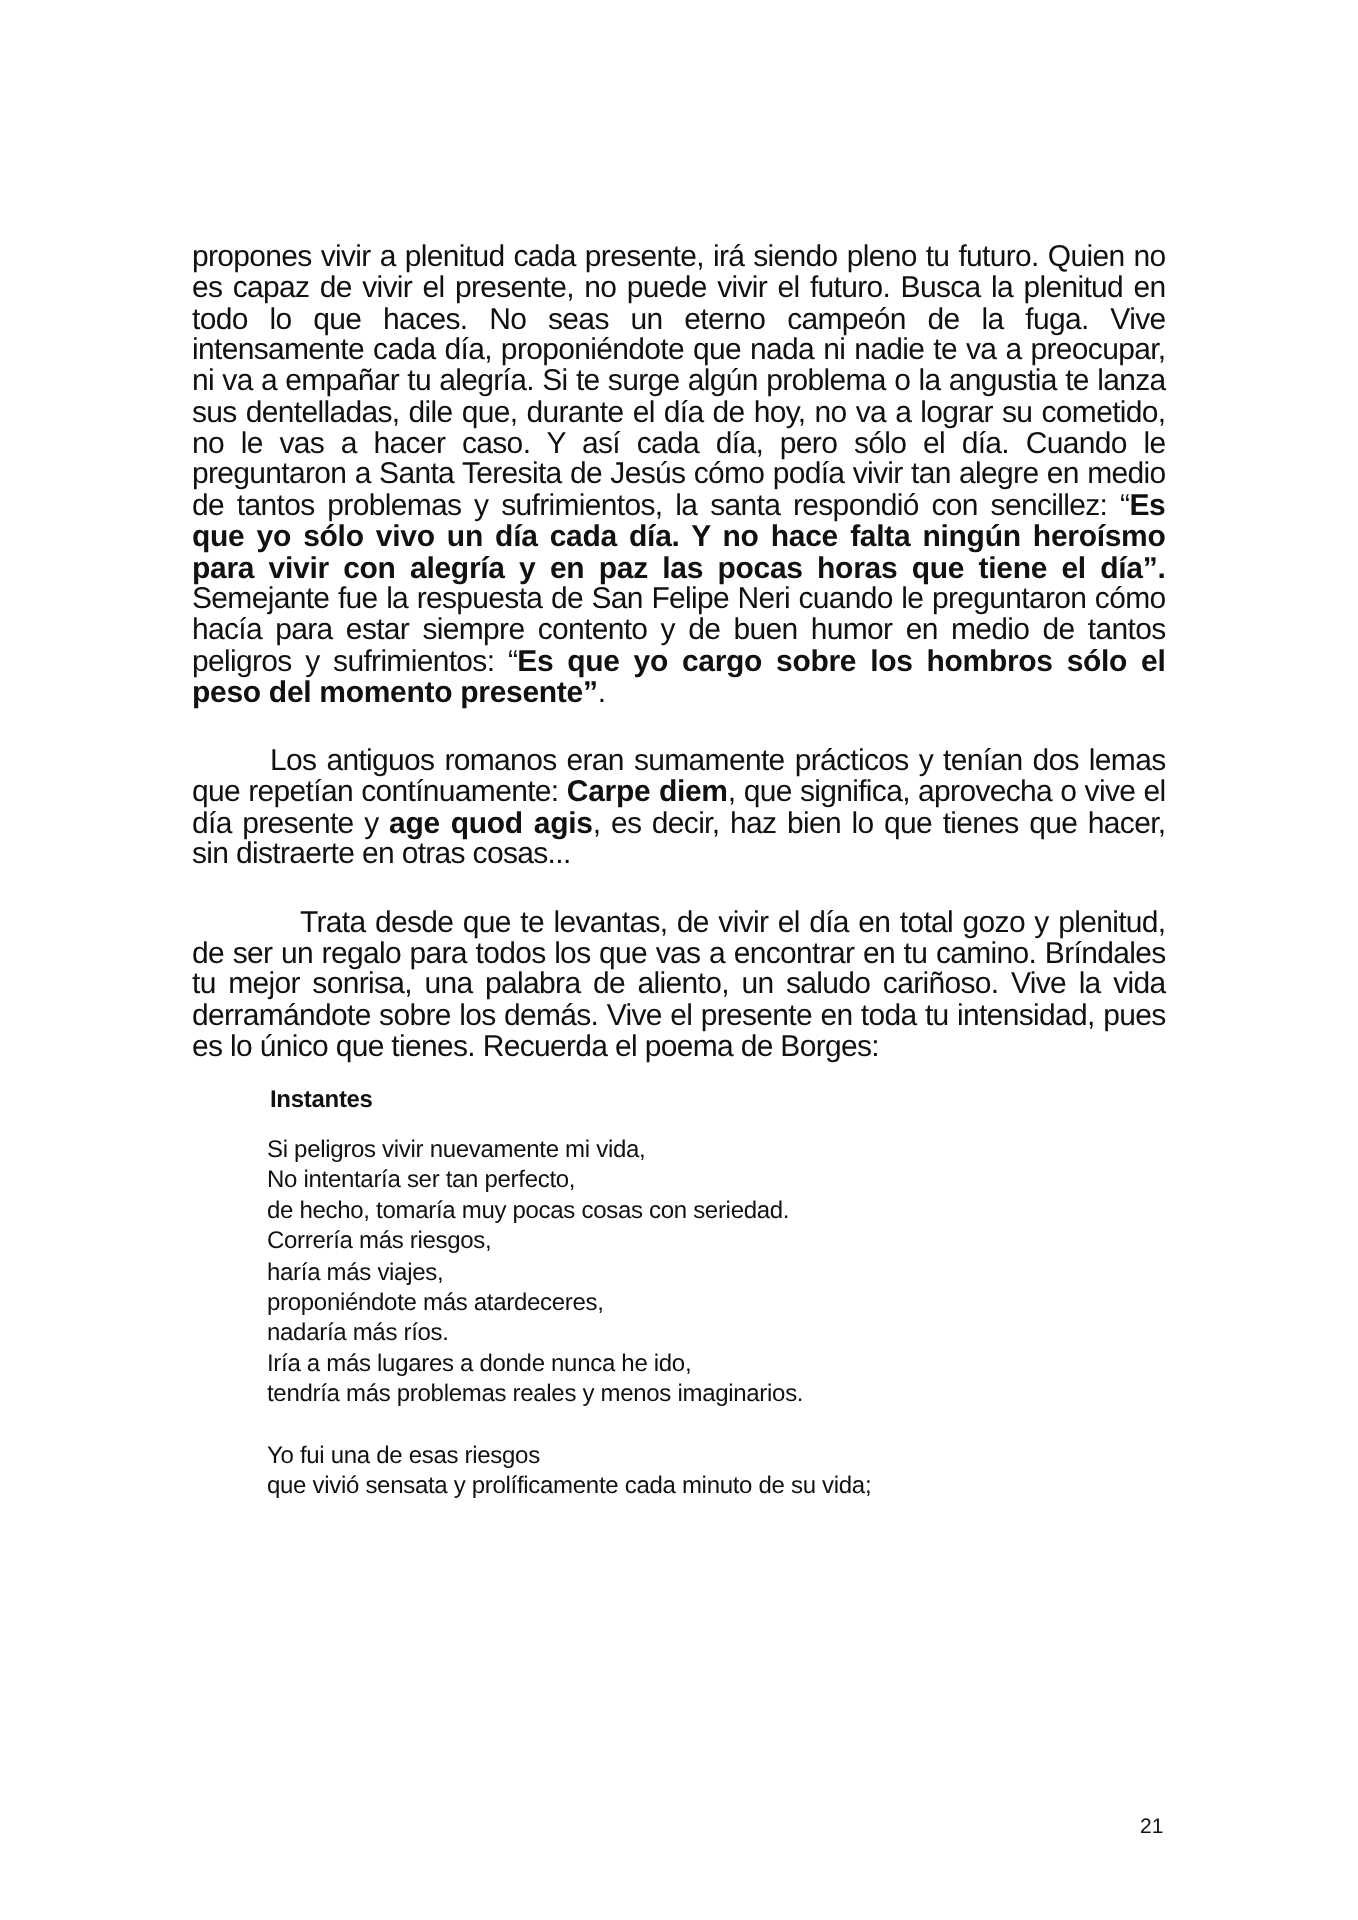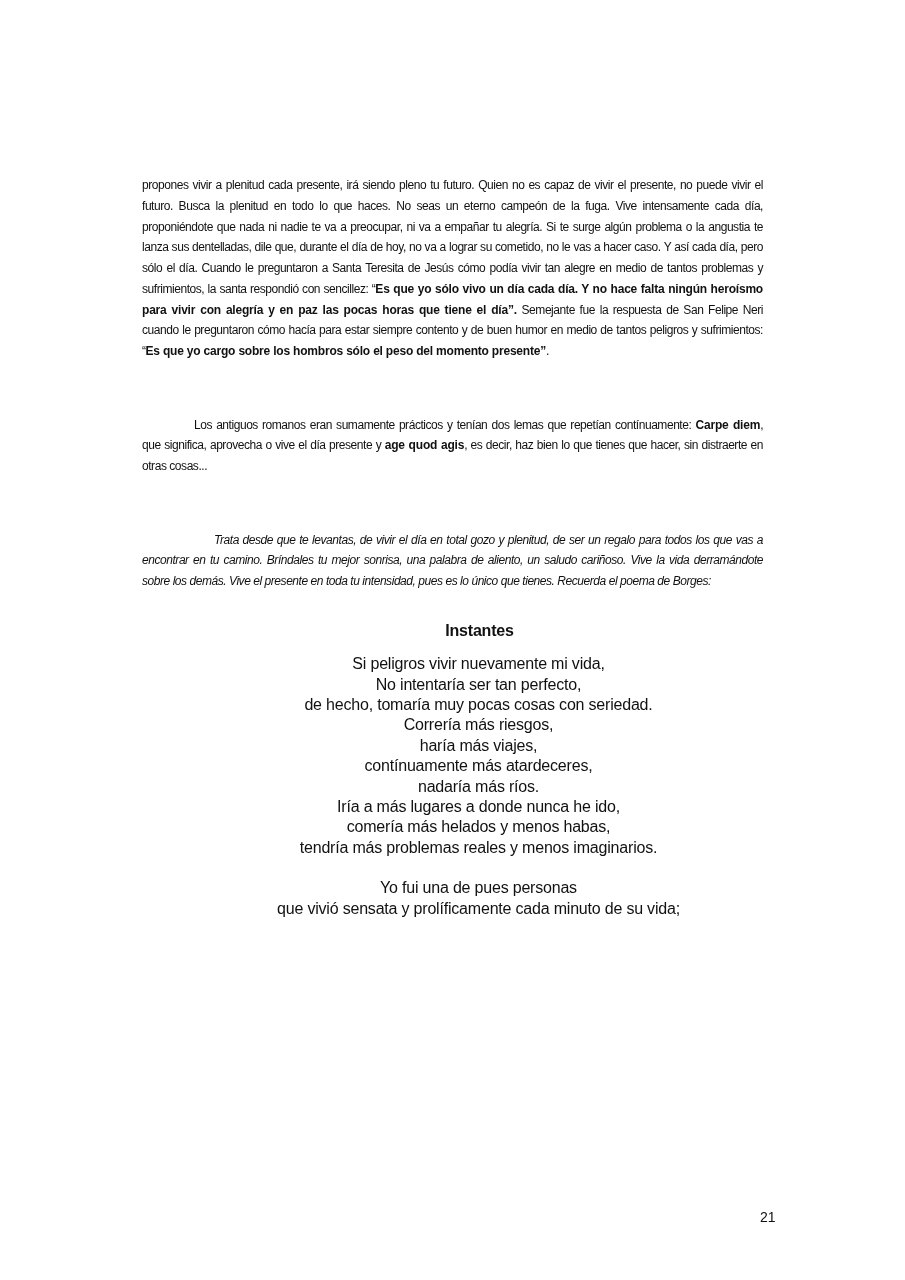--- a/index.html
+++ b/index.html
@@ -1,29 +1,29 @@
 <!DOCTYPE html>
 <html><head>
 <meta charset="utf-8">
 <style>
   html, body { margin:0; padding:0; background:#fff; }
   body { width:905px; height:1280px; position:relative; overflow:hidden; color:#111; }
   .page { position:absolute; left:126px; top:159px; width:653px; }
   .para {
     font-family: "Liberation Sans", sans-serif;
-    font-size:12px; line-height:20.75px; text-align:justify;
-    letter-spacing:-0.45px; word-spacing:0px; margin:16px;
+    font-size:20px; line-height:20.75px; text-align:justify;
+    letter-spacing:-0.45px; word-spacing:0px; margin:2px;
   }
   .para b { font-weight:bold; letter-spacing:-0.2px; }
   .indent1 { text-indent:52px; }
-  .indent2 { text-indent:72px;font-style:italic; }
+  .indent2 { text-indent:72px; }
   .gap { height:20.75px; }
   .poem { margin-left:52px; font-family:"Liberation Sans", sans-serif; font-size:16px; line-height:20.4px; letter-spacing:-0.2px; }
   .poem-title { font-weight:bold; margin-left:2px; }
-  .poem-line { display:block; white-space:nowrap;text-align:center; }
+  .poem-line { display:block; white-space:nowrap; }
   .page-number { position:absolute; left:760px; top:1209px; font-family:"Liberation Sans", sans-serif; font-size:14px; }
 </style>
 </head>
 <body>
 
 <div class="page">
   <p class="para" id="p1"><span>propones vivir a plenitud cada presente, irá siendo pleno tu futuro.  Quien no es capaz de vivir el presente, no puede vivir el futuro. Busca la plenitud en todo lo que haces. No seas un eterno campeón de la fuga.  Vive intensamente cada día, proponiéndote que nada ni nadie te va a preocupar, ni va a empañar tu alegría. Si te surge algún problema o la angustia te lanza sus dentelladas, dile que, durante el día de hoy, no va a lograr su cometido, no le vas a hacer caso. Y así cada día, pero sólo el día.  Cuando le preguntaron a Santa Teresita de Jesús cómo podía vivir tan alegre en medio de tantos problemas y sufrimientos, la santa respondió con sencillez: “</span><b>Es que yo sólo vivo un día cada día. Y no hace falta ningún heroísmo para vivir con alegría y en  paz las pocas horas que tiene el día”.</b><span> Semejante fue la respuesta de San Felipe Neri cuando le preguntaron cómo hacía para estar siempre contento y de buen humor en medio de tantos peligros y sufrimientos: “</span><b>Es que yo  cargo sobre los hombros sólo el peso del momento presente”</b><span>.</span></p>
   <div class="gap"></div>
   <p class="para indent1" id="p2"><span>Los antiguos romanos eran sumamente prácticos y tenían dos lemas que repetían contínuamente: </span><b>Carpe diem</b><span>, que significa, aprovecha o vive el día presente y </span><b>age quod agis</b><span>, es decir, haz  bien lo que tienes que hacer, sin distraerte en otras cosas...</span></p>
   <div class="gap"></div>
@@ -31,27 +31,26 @@
   <div class="gap" style="height:13px"></div>
   <div class="poem">
     <span class="poem-line poem-title">Instantes</span>
     <span class="poem-line" style="height:13px"></span>
     <div id="stanza1">
         <span class="poem-line">Si peligros vivir nuevamente mi vida,</span>
         <span class="poem-line">No intentaría ser tan perfecto,</span>
         <span class="poem-line">de hecho, tomaría muy pocas cosas con seriedad.</span>
         <span class="poem-line">Correría más riesgos,</span>
         <span class="poem-line">haría más viajes,</span>
-        <span class="poem-line">contínuamente más atardeceres,</span>
+        <span class="poem-line">proponiéndote más atardeceres,</span>
         <span class="poem-line">nadaría más ríos.</span>
         <span class="poem-line">Iría a más lugares a donde nunca he ido,</span>
-        <span class="poem-line">comería más helados y menos habas,</span>
         <span class="poem-line">tendría más problemas reales y menos imaginarios.</span>
       </div>
     <span class="poem-line" style="height:20px"></span>
     <div id="stanza2">
-        <span class="poem-line">Yo fui una de pues personas</span>
+        <span class="poem-line">Yo fui una de esas riesgos</span>
         <span class="poem-line">que vivió sensata y prolíficamente cada minuto de su vida;</span>
       </div>
   </div>
 </div>
 
 <div class="page-number">21</div>
 
 </body></html>

